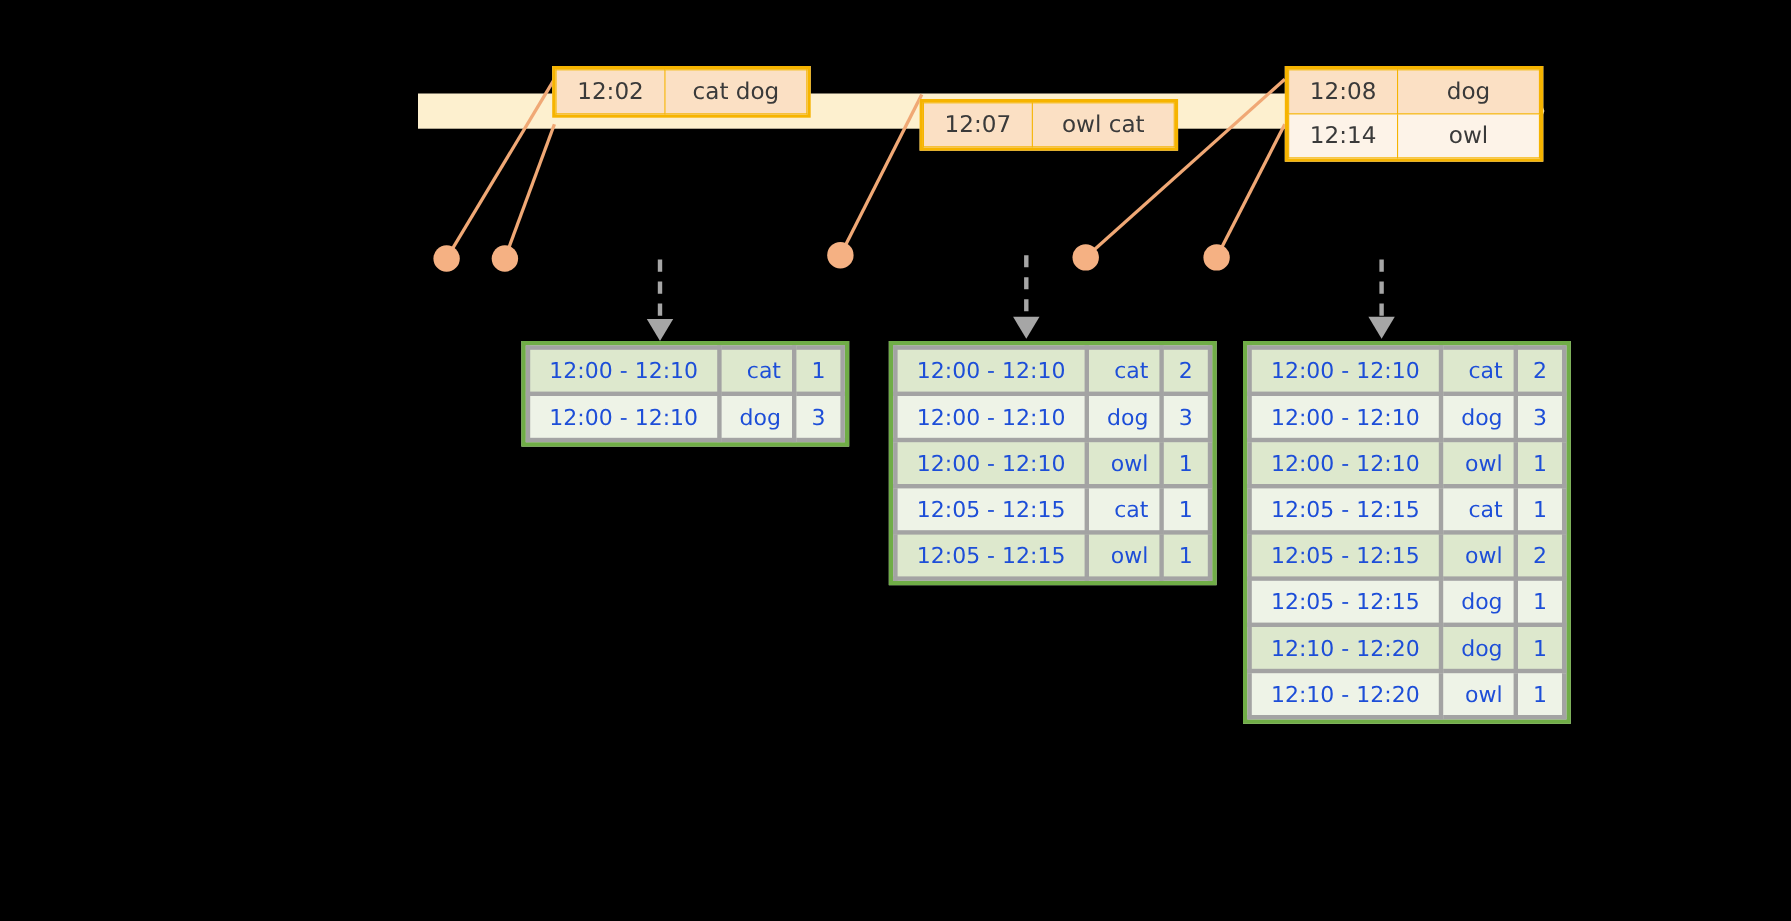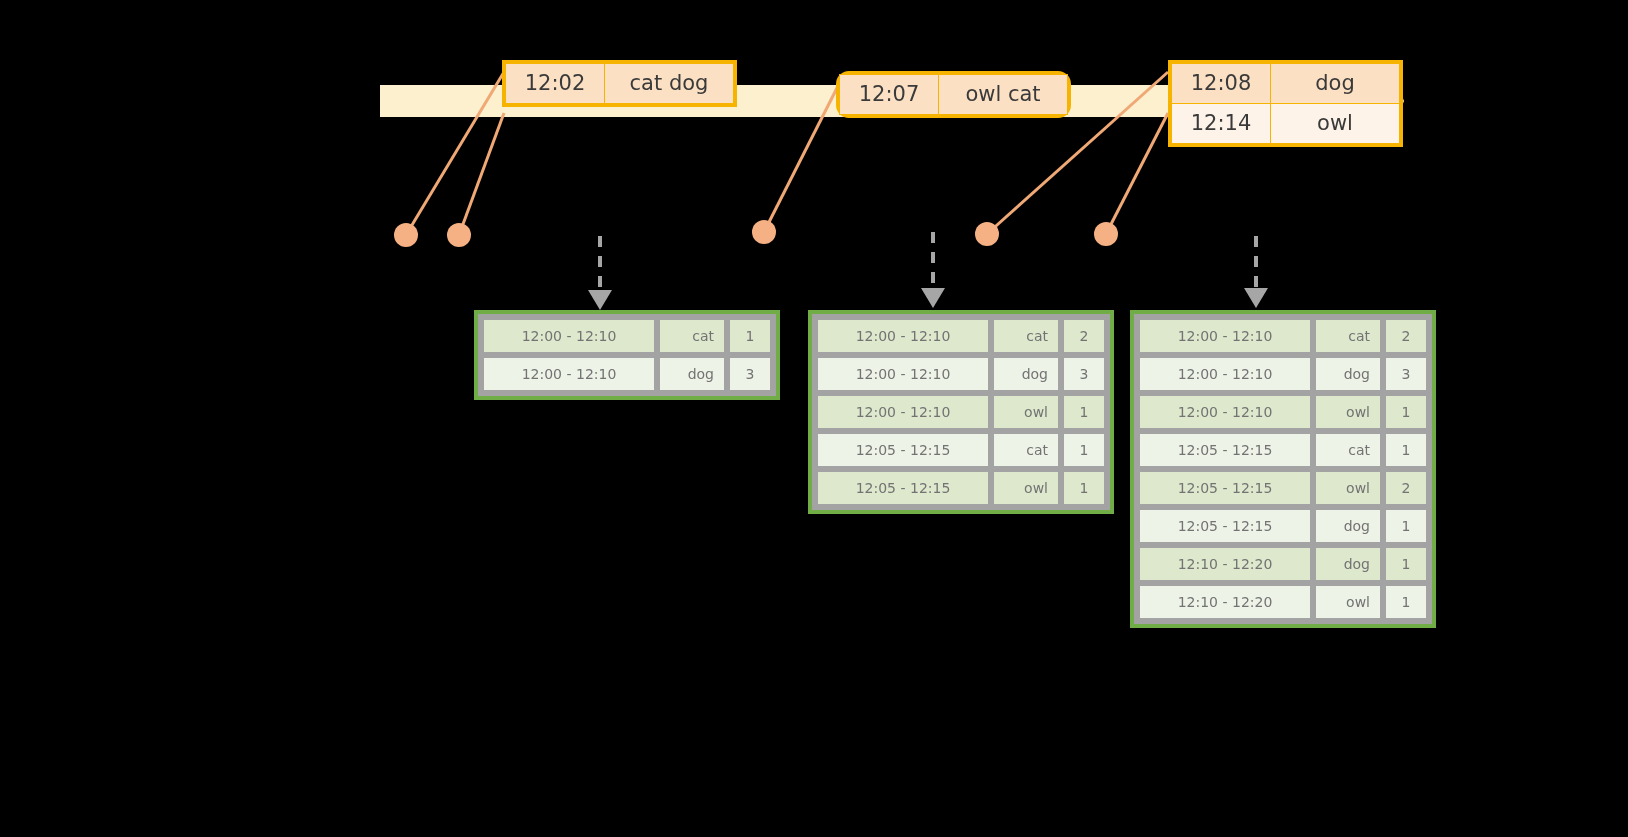--- a/index.html
+++ b/index.html
@@ -28,32 +28,32 @@
     padding:9px 12px;
     text-align:center;color:#3a3a3a;
     white-space:nowrap;
   }
   .evt-table tr.r0 td{background:#fbe0c4;}
   .evt-table tr.r1 td{background:#fdf3e8;}
   .evt-table td.time{min-width:74px;}
   .evt-table td.val{min-width:104px;}
 
   #evt-a{left:502px;top:60px;}
-  #evt-b{left:836px;top:71px;border-radius:13px;}
+  #evt-b{left:836px;top:90px;}
   #evt-c{left:1168px;top:60px;}
 
   
   .res-table{
     position:absolute;border:4px solid #70ad47;background:#e7efdc;
   }
   .res-table table{border-collapse:collapse;}
   .res-table td{
-    border:6px solid #a3a3a3;
-    font-size:14px;line-height:1;
-    padding:9px 10px;text-align:center;color:#737373;white-space:nowrap;
+    border:4px solid #a3a3a3;
+    font-size:20px;line-height:1;
+    padding:9px 10px;text-align:center;color:#1d4ed8;white-space:nowrap;
   }
   .res-table tr.shade td{background:#dde8cd;}
   .res-table tr.plain td{background:#eef3e7;}
   .res-table td.win{min-width:150px;}
   .res-table td.key{min-width:44px;text-align:right;}
   .res-table td.cnt{min-width:20px;}
 
   #res-1{left:474px;top:310px;}
   #res-2{left:808px;top:310px;}
   #res-3{left:1130px;top:310px;}

